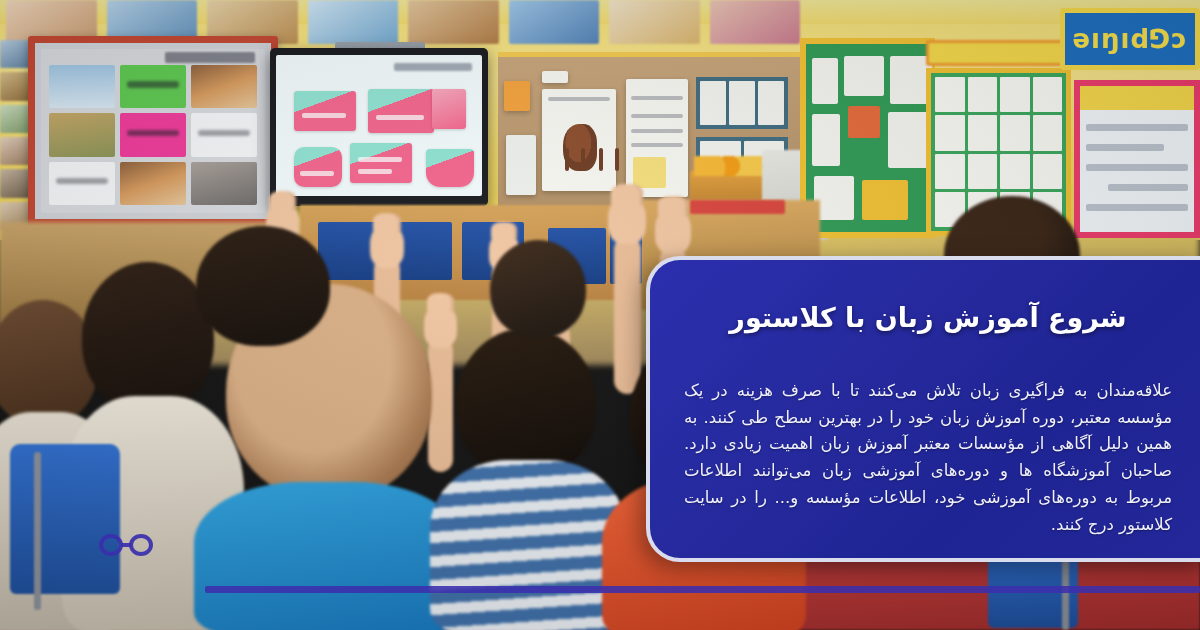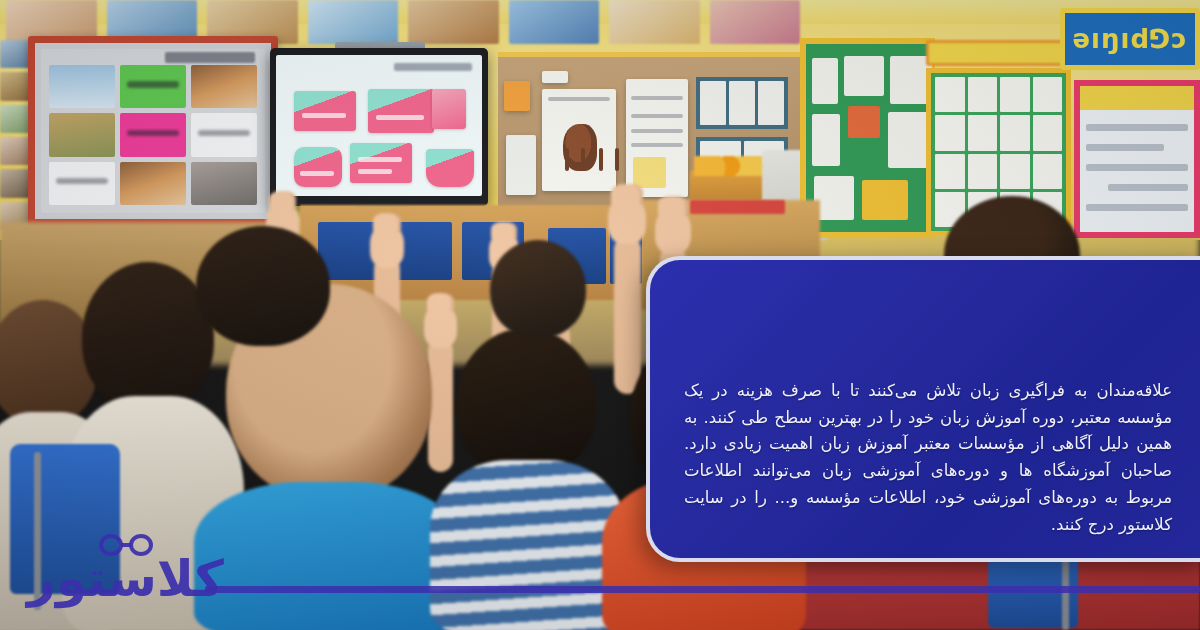--- a/index.html
+++ b/index.html
@@ -521,27 +521,27 @@
 
     <div class="chair" style="left:10px; top:444px; width:110px; height:150px;"></div>
     <div class="chair-leg" style="left:34px; top:452px; height:158px;"></div>
     <div class="chair" style="left:988px; top:540px; width:90px; height:88px;"></div>
     <div class="chair-leg" style="left:1062px; top:556px; height:74px;"></div>
 
     <div class="grade"></div>
   </div>
 
   <div class="card">
+    <div class="card-title">شروع آموزش زبان با کلاستور</div>
     <div class="card-body">علاقه‌مندان به فراگیری زبان تلاش می‌کنند تا با صرف هزینه در یک مؤسسه معتبر، دوره آموزش زبان خود را در بهترین سطح طی کنند. به همین دلیل آگاهی از مؤسسات معتبر آموزش زبان اهمیت زیادی دارد. صاحبان آموزشگاه ها و دوره‌های آموزشی زبان می‌توانند اطلاعات مربوط به دوره‌های آموزشی خود، اطلاعات مؤسسه و... را در سایت کلاستور درج کنند.</div>
   </div>
 
   <div class="wm wm-logo">
     <div class="wm-glasses">
       <i></i>
         <i></i>
     </div>
-    <div class="wm-logo-text">کلاستور</div>
   </div>
 
 
   <div class="wm wm-rule"></div>
 
 </div>
 
 </body></html>

